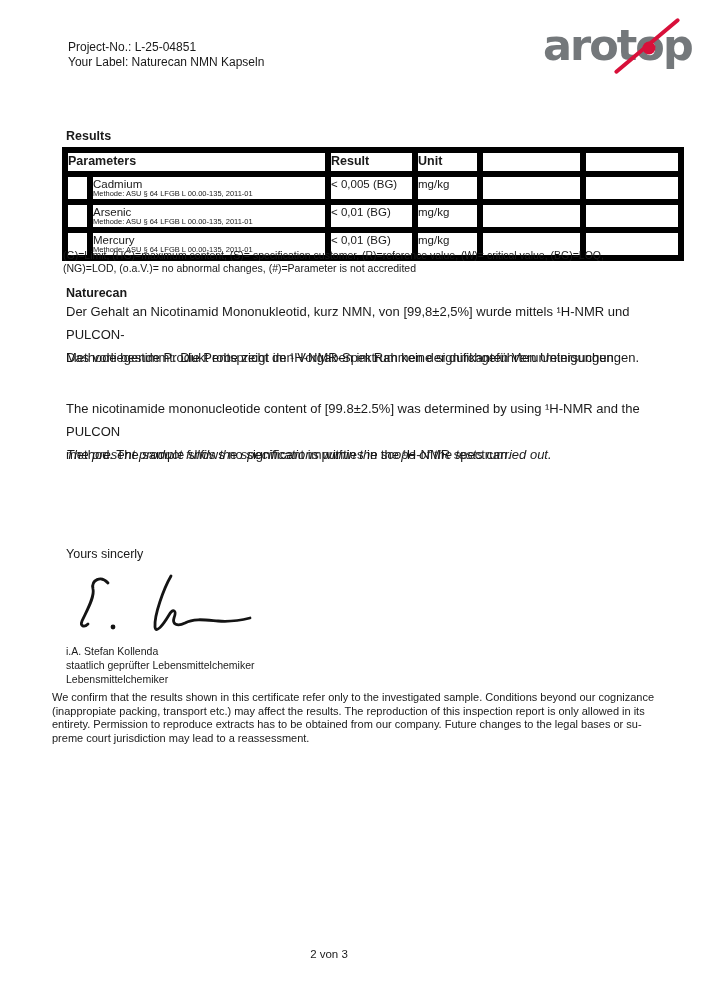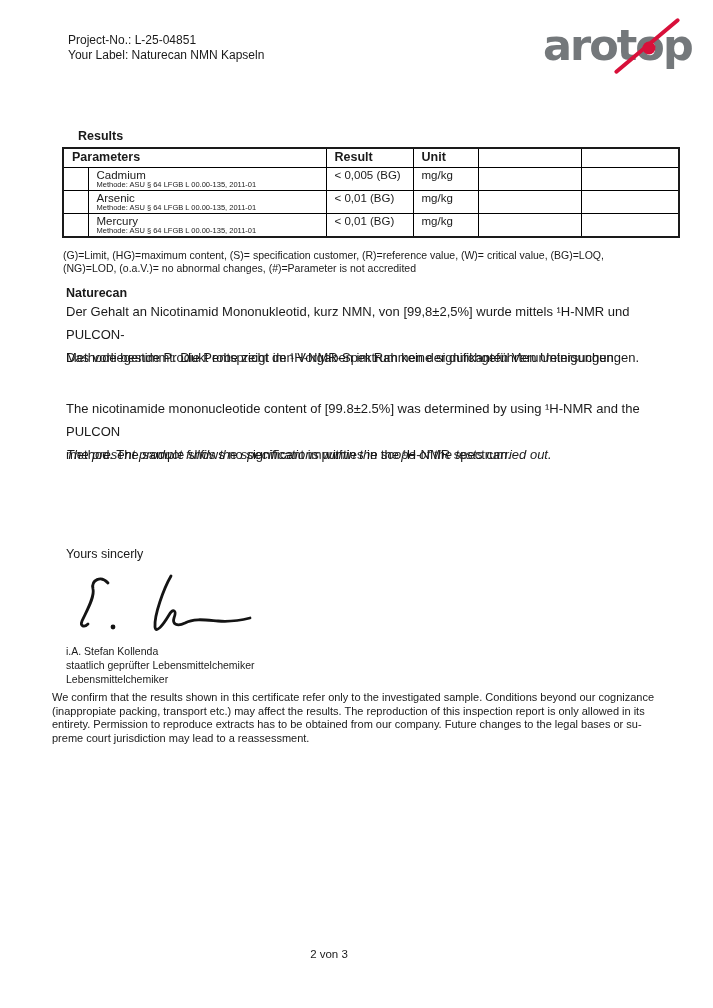--- a/index.html
+++ b/index.html
@@ -5,38 +5,38 @@
   html,body { margin:0; padding:0; background:#9a9a9a; }
   .page {
     position:relative; width:713px; height:1008px; background:#ffffff;
     font-family:"Liberation Sans", sans-serif; color:#1a1a1a; overflow:hidden;
     margin:0 auto;
   }
   .abs { position:absolute; }
   .ml { white-space:pre-line; }
 
   
-  .hdr { left:68px; top:33px; font-size:12px; line-height:15px; }
+  .hdr { left:68px; top:40px; font-size:12px; line-height:15px; }
 
   
   .logo { left:543px; top:16px; width:168px; height:64px; color:#74787b;
           font-family:"DejaVu Sans", sans-serif; font-weight:bold;
           font-size:43px; letter-spacing:-2px; line-height:58px; }
   .logo .oo { position:relative; display:inline-block; }
   .logo .dot { position:absolute; left:50%; top:56%; width:13px; height:13px;
                border-radius:50%; transform:translate(-50%,-50%); z-index:1; }
   .logo .slash { position:absolute; left:62px; top:28px; width:84px; height:4px;
                  transform:rotate(-40deg); border-radius:2px; z-index:2; }
 
   
   .sec-title { font-weight:bold; font-size:12.5px; }
-  .results-title { left:78px; top:129px; }
+  .results-title { left:66px; top:129px; }
   table.res { left:62px; top:147px; border-collapse:collapse; width:616px;
               table-layout:fixed; }
-  table.res th, table.res td { border:1px solid #000000; padding:1px 8px;
+  table.res th, table.res td { border:6px solid #000000; padding:1px 0;
               vertical-align:top; overflow:hidden; }
   table.res { border:2px solid #1a1a1a; }
   table.res th { text-align:left; font-size:12.5px; height:16px; }
   table.res td { height:19px; }
   .pname { font-size:11.5px; line-height:12px; }
   .pmeth { font-size:7.5px; line-height:8px; color:#222; }
   .pval  { font-size:11.5px; line-height:13px;margin-left:16px; }
   .legend { left:63px; top:231px; width:600px; font-size:10.5px; line-height:13px;margin-top:18px; }
 
   

